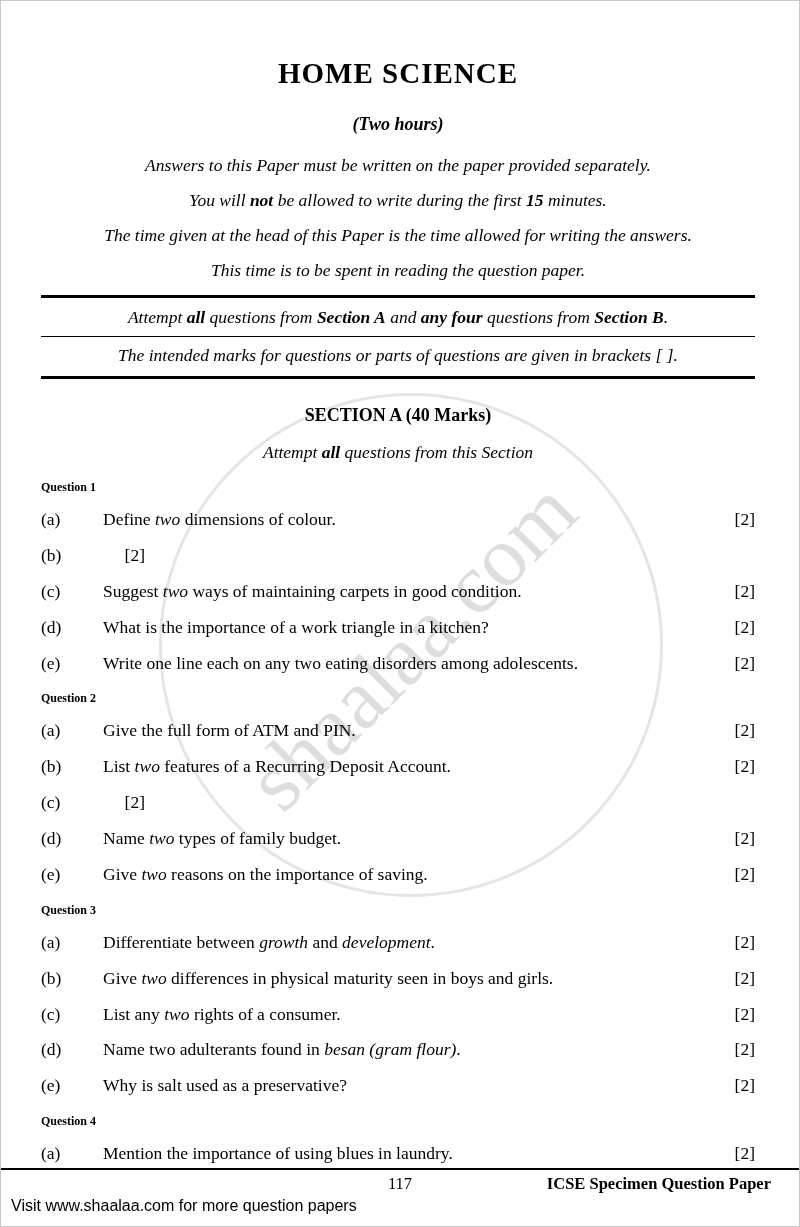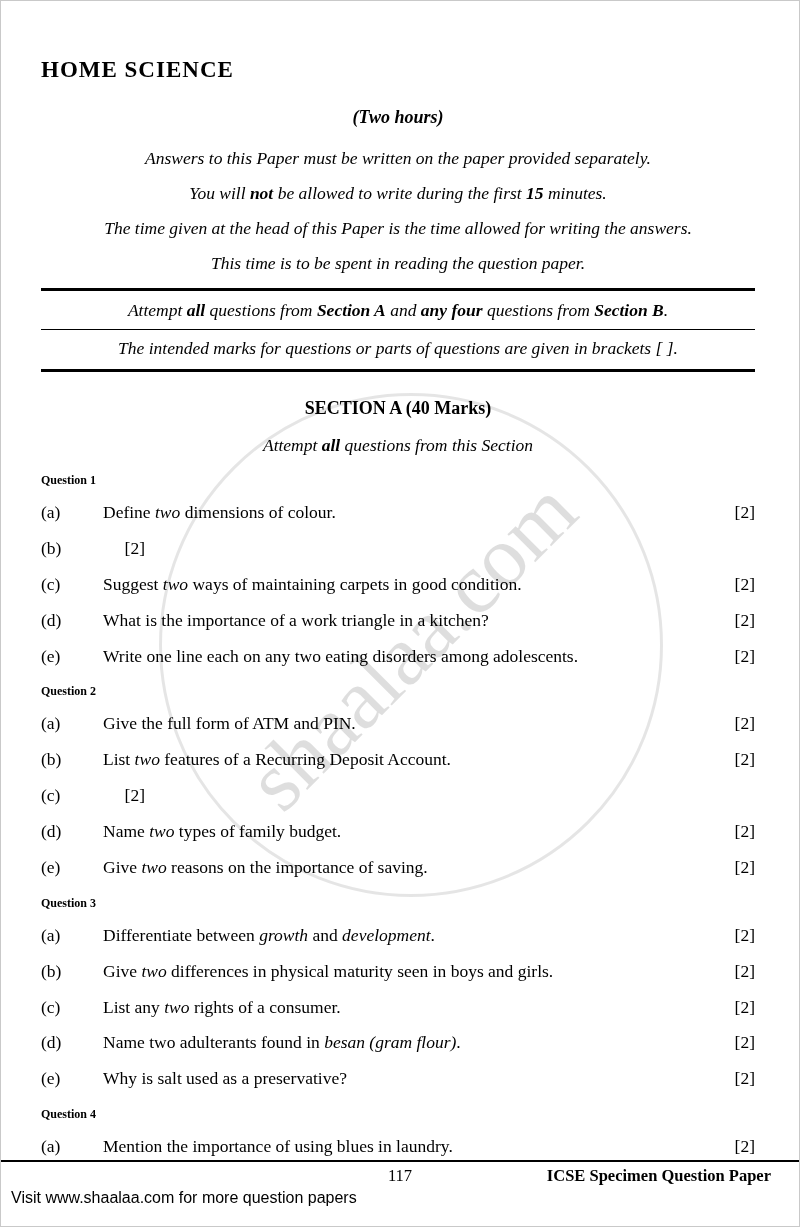--- a/index.html
+++ b/index.html
@@ -2,42 +2,42 @@
 <html><head>
 <meta charset="utf-8">
 <style>
   html,body{margin:0;padding:0;background:#e9e9e9;}
   .page{
     width:800px;height:1227px;position:relative;margin:0 auto;
     background:#ffffff;border:1px solid #c9c9c9;box-sizing:border-box;
     overflow:hidden;font-family:"Liberation Serif", serif;color:#000;
   }
   .content{position:relative;z-index:1;padding:56px 44px 0 40px;}
-  .title{font-size:23px;font-weight:bold;letter-spacing:1px;margin:0 0 24px 0;}
+  .title{text-align:center;font-size:29px;font-weight:bold;letter-spacing:1px;margin:0 0 24px 0;}
   .duration{text-align:center;font-weight:bold;font-style:italic;font-size:18px;margin:16px 0 20px 0;}
   .instr{text-align:center;font-size:17.5px;margin:0 0 14px 0;line-height:1.2;}
   .rule{height:3px;background:#000;margin:10px 0 9px 0;}
   .rule.thin{height:1px;margin:8px 0;}
   .boxed{text-align:center;font-size:17.5px;margin:8px 0;line-height:1.2;}
   .section-heading{text-align:center;font-size:18px;font-weight:bold;margin:26px 0 16px 0;}
   .section-sub{text-align:center;font-size:17.5px;margin:0 0 8px 0;}
   .q-heading{font-weight:bold;font-size:12px;margin:17px 0 14px 0;}
   .q-row{display:flex;align-items:baseline;font-size:17.5px;margin:0 0 14px 0;line-height:1.25;}
   .q-label{flex:none;width:62px;}
   .q-text{flex:1;padding-right:12px;}
   .q-marks{flex:none;width:42px;text-align:right;}
   .s-n{font-style:normal;font-weight:normal;}
   .s-i{font-style:italic;}
   .s-bi{font-weight:bold;font-style:italic;}
   .watermark{position:absolute;top:392px;left:158px;width:498px;height:498px;z-index:0;pointer-events:none;}
   .wm-circle{width:100%;height:100%;border:3px solid rgba(0,0,0,0.10);border-radius:50%;
     display:flex;align-items:center;justify-content:center;}
   .wm-text{transform:rotate(-45deg);font-size:86px;color:rgba(0,0,0,0.13);white-space:nowrap;
     font-family:"Liberation Serif", serif;}
-  .footer{position:absolute;left:0;right:0;bottom:16px;height:50px;z-index:1;background:transparent;}
+  .footer{position:absolute;left:0;right:0;bottom:8px;height:50px;z-index:1;background:transparent;}
   .footer-rule{position:absolute;top:0;left:0;right:0;height:2px;background:#000;}
   .page-num{position:absolute;top:6px;left:50%;transform:translateX(-50%);font-size:16.5px;}
   .footer-right{position:absolute;top:6px;right:28px;font-weight:bold;font-size:16.5px;}
   .footer-caption{position:absolute;bottom:3px;left:10px;font-family:"Liberation Sans", sans-serif;font-size:16px;}
 </style>
 </head>
 <body>
 
 <div class="page">
 

